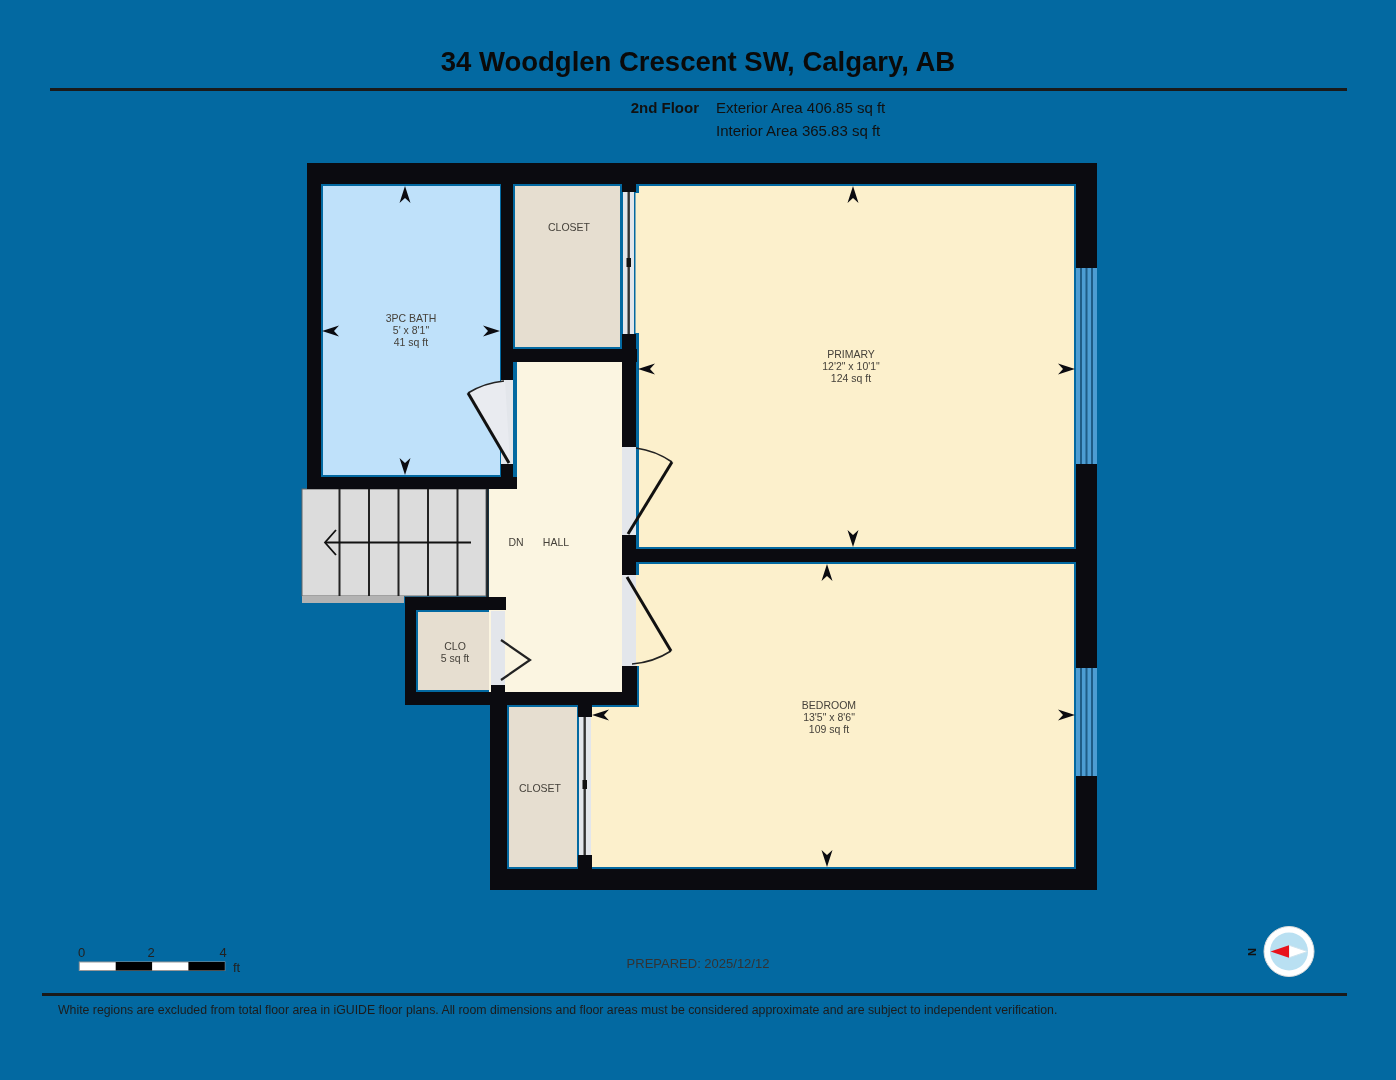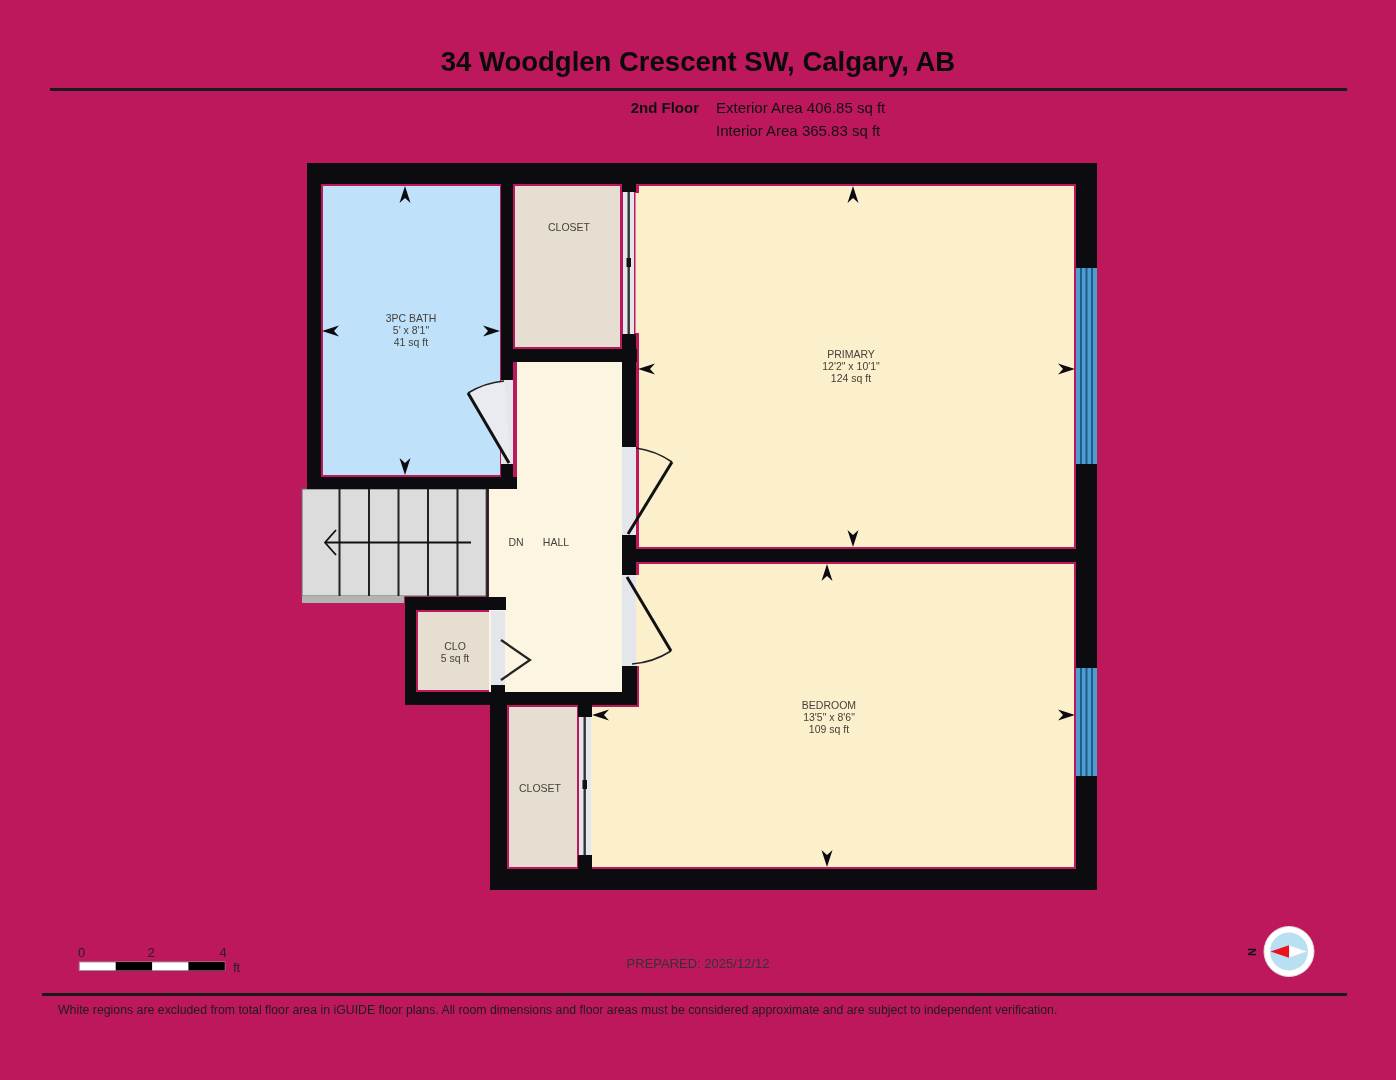--- a/index.html
+++ b/index.html
@@ -1,16 +1,16 @@
 <!DOCTYPE html>
 <html><head>
 <meta charset="utf-8">
 <style>
   html,body{margin:0;padding:0;background:#ffffff;}
-  #page{position:relative;width:1396px;height:1080px;background:#be185d;overflow:hidden;
+  #page{position:relative;width:1396px;height:1080px;background:#0369a1;overflow:hidden;
         font-family:"Liberation Sans", sans-serif;}
   svg{position:absolute;left:0;top:0;}
 </style>
 </head>
 <body>
 <div id="page">
 <svg width="1396" height="1080" viewBox="0 0 1396 1080" xmlns="http://www.w3.org/2000/svg">
 
   <text x="698" y="71" font-size="27.5" font-weight="bold" fill="#0a0a0a" text-anchor="middle">34 Woodglen Crescent SW, Calgary, AB</text>
 

